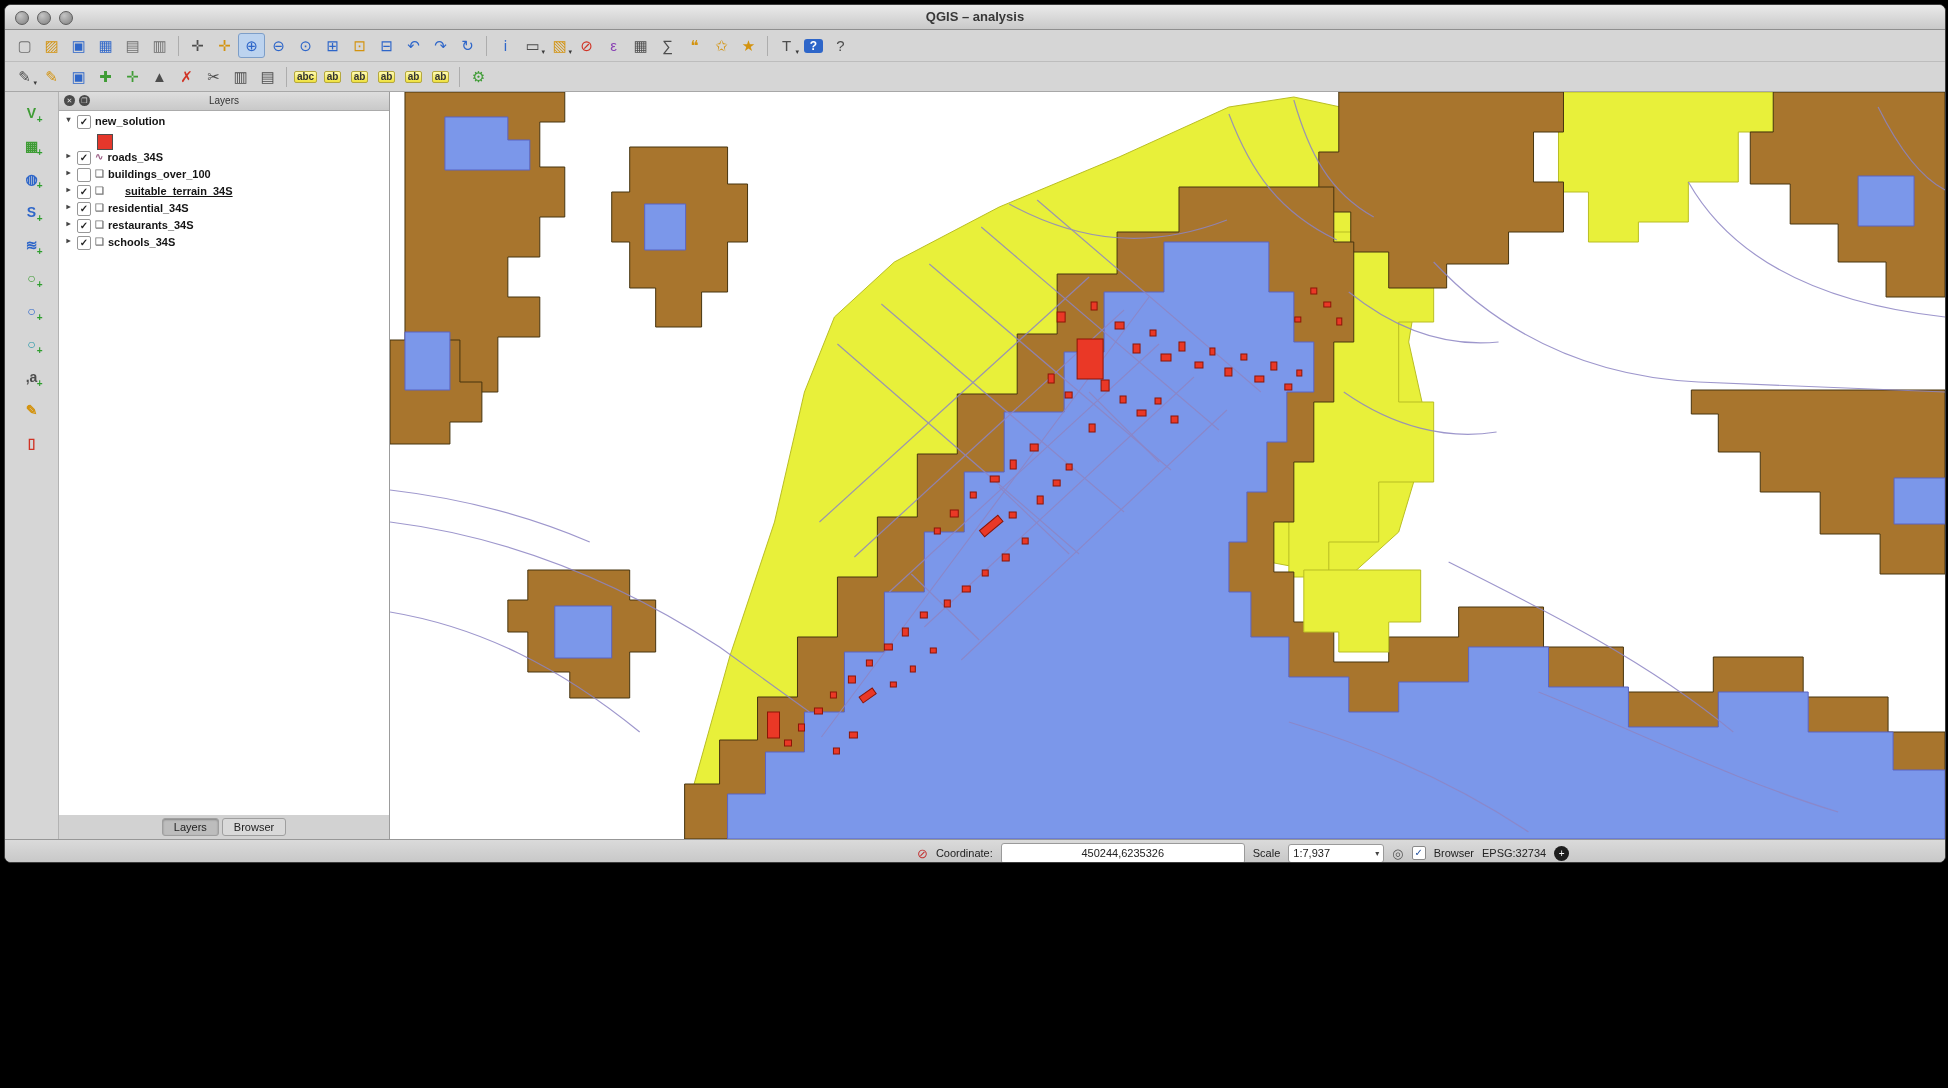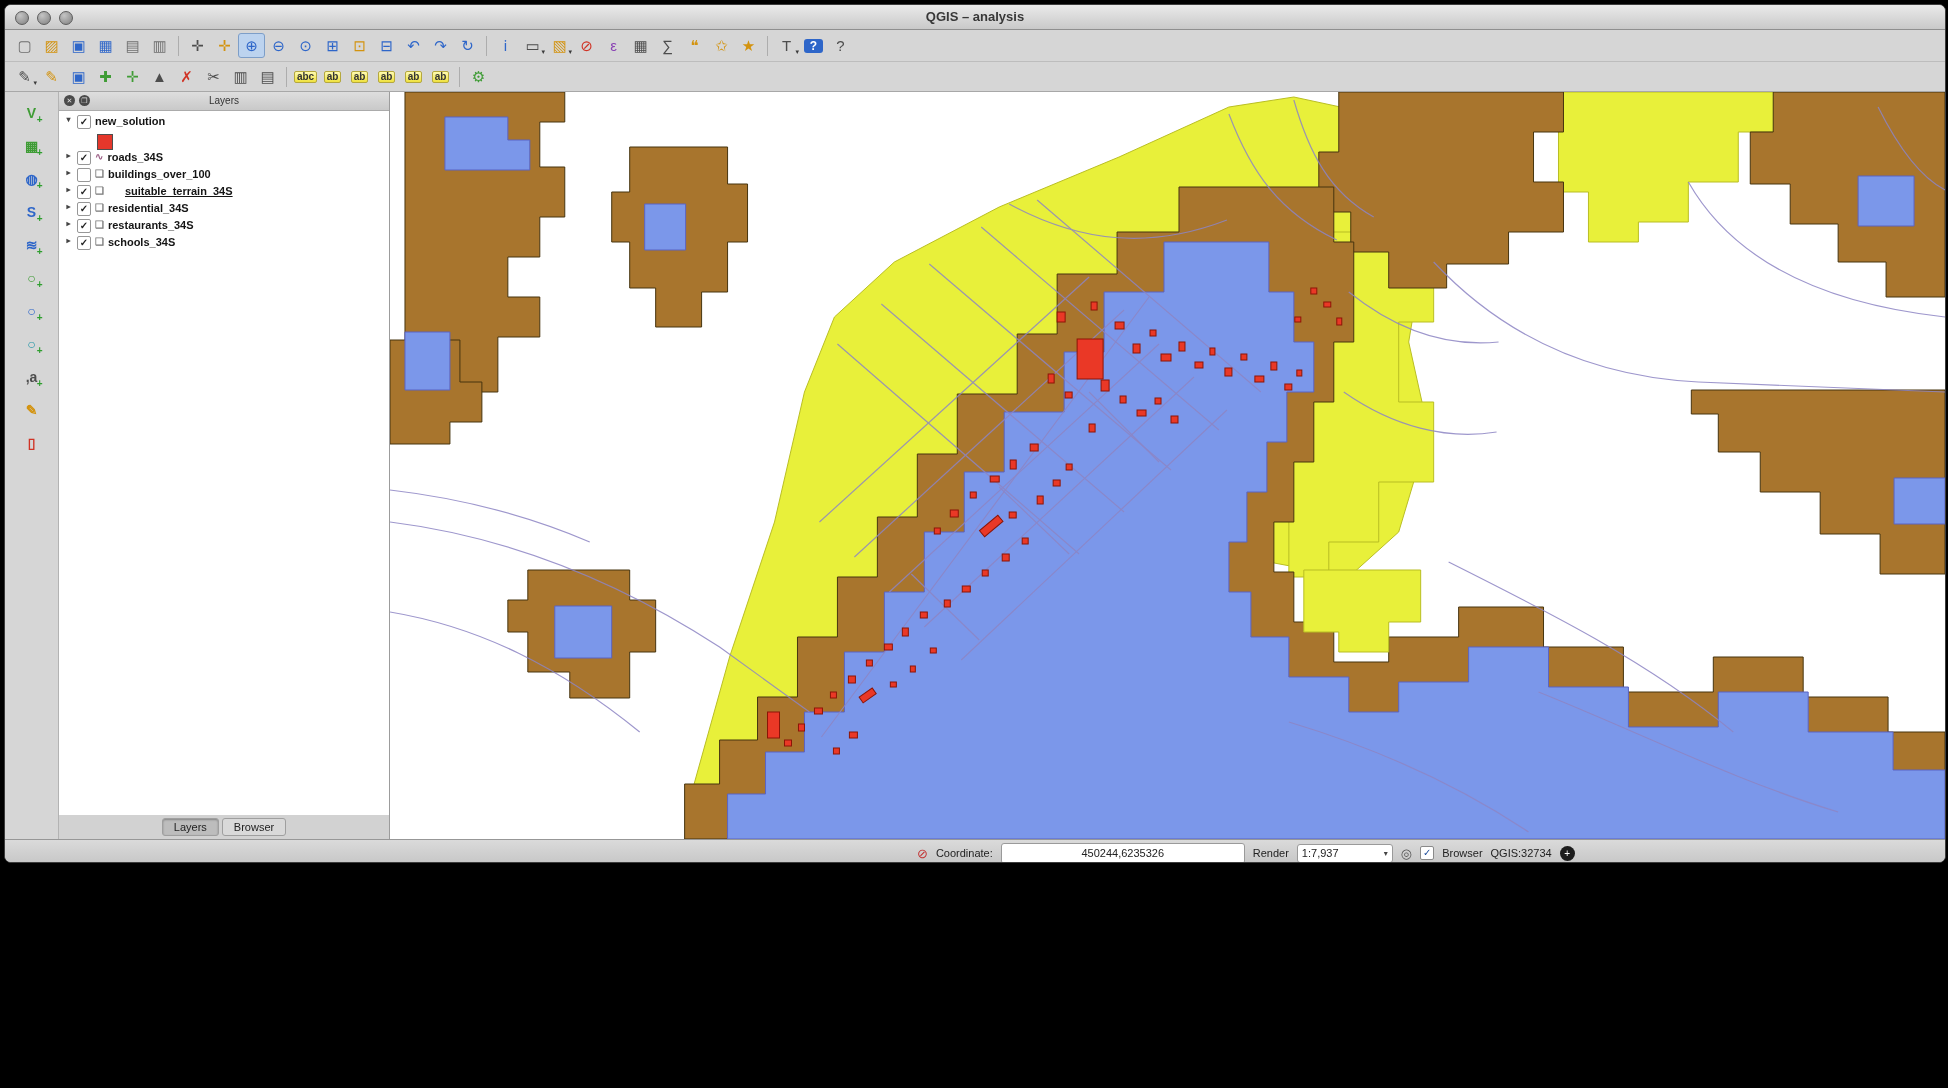--- a/index.html
+++ b/index.html
@@ -547,25 +547,25 @@
         </g>
       </svg>
     </div>
   </div>
 
   <div class="statusbar">
     <div class="sb-cluster">
       <span class="sb-icon red">⊘</span>
       <span class="sb-label">Coordinate:</span>
       <input class="sb-input" readonly="" value="450244,6235326" style="">
-      <span class="sb-label">Render</span>
+      <span class="sb-label">Scale</span>
       <div class="sb-combo">
         <span>1:7,937</span>
       </div>
       <span class="sb-icon">◎</span>
       <span class="sb-check" data-checked="true"></span>
       <span class="sb-label">Browser</span>
-      <span class="sb-label">QGIS:32734</span>
+      <span class="sb-label">EPSG:32734</span>
       <span class="sb-msg">+</span>
     </div>
   </div>
 
 </div>
 
 </body></html>

